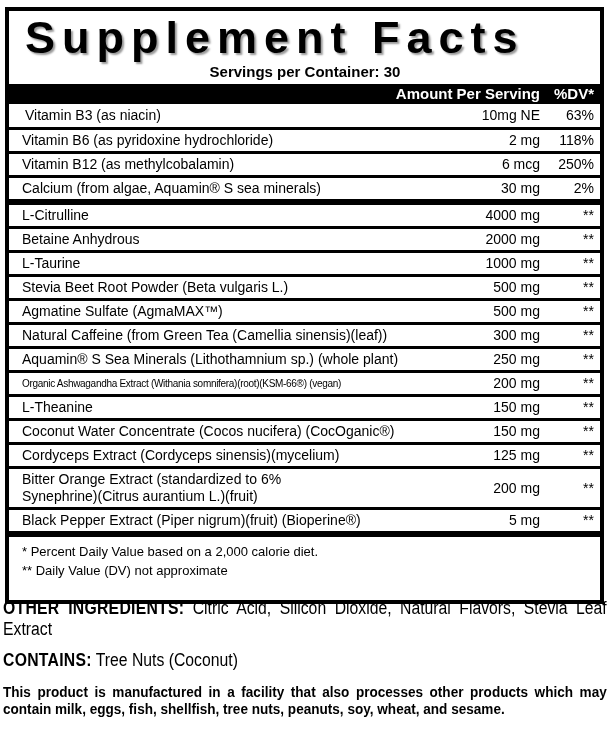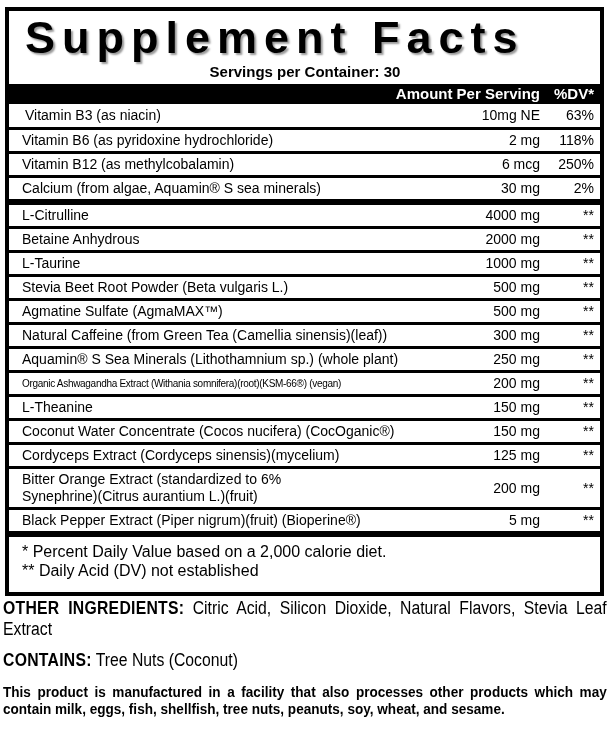--- a/index.html
+++ b/index.html
@@ -67,22 +67,22 @@
     flex: 1;
     white-space: pre-line;
     padding-right: 4px;
   }
   .row .name.tight { font-size: 10px; letter-spacing: -0.3px; }
   .row .amount { text-align: right; white-space: nowrap; }
   .row .dv { width: 54px; text-align: right; white-space: nowrap; }
 
   .footnote {
     border-top: 6px solid #000;
-    padding: 5px 12px 12px 13px;
-    font-size: 16px;
+    padding: 5px 12px 20px 13px;
+    font-size: 13px;
     line-height: 19px;
   }
 
   
   .below {
     position: absolute;
     left: 3px; top: 598px;
     width: 690px;
     transform: scaleX(0.875);
     transform-origin: 0 0;
@@ -208,21 +208,21 @@
       </div>
       <div class="row">
         <div class="name">Black Pepper Extract (Piper nigrum)(fruit) (Bioperine®)</div>
         <div class="amount">5 mg</div>
         <div class="dv">**</div>
       </div>
     </div>
 
   <div class="footnote">
     <div>* Percent Daily Value based on a 2,000 calorie diet.</div>
-    <div>** Daily Acid (DV) not established</div>
+    <div>** Daily Value (DV) not approximate</div>
   </div>
 </div>
 
 <div class="below">
   <p class="other-ingredients"><span class="lead">OTHER INGREDIENTS:</span> <span>Citric Acid, Silicon Dioxide, Natural Flavors, Stevia Leaf Extract</span></p>
 
   <p class="contains-line"><span class="lead">CONTAINS:</span> <span>Tree Nuts (Coconut)</span></p>
 
   <p class="disclaimer">This product is manufactured in a facility that also processes other products which may contain milk, eggs, fish, shellfish, tree nuts, peanuts, soy, wheat, and sesame.</p>
 </div>

